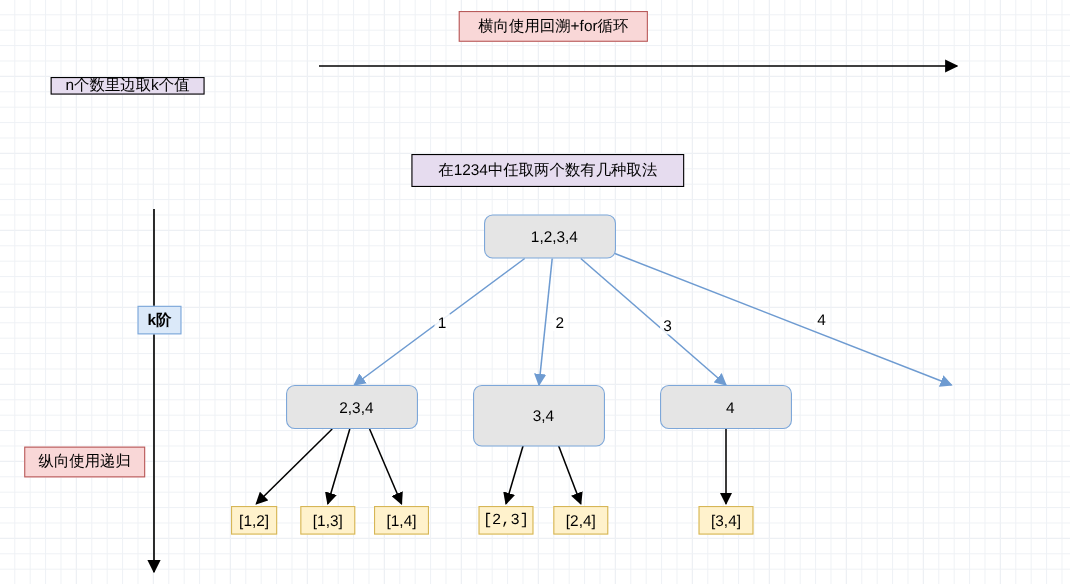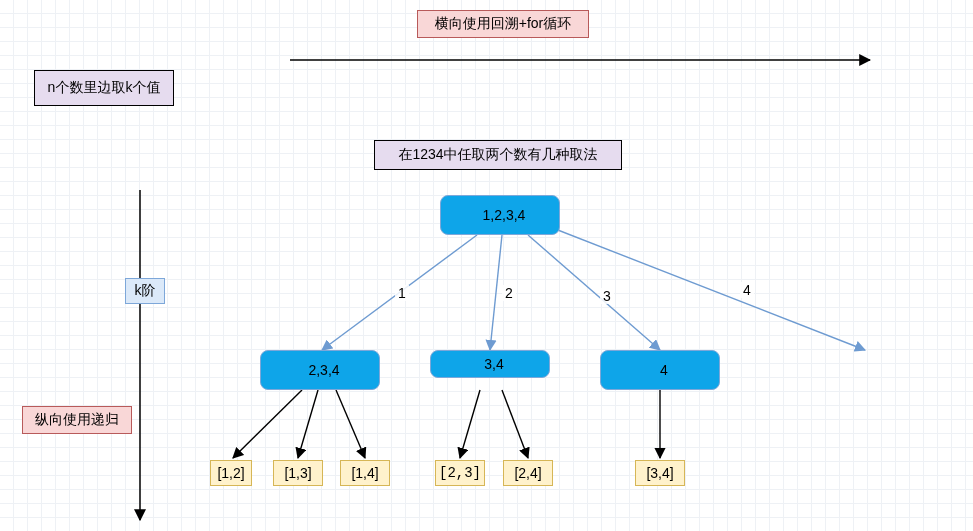--- a/index.html
+++ b/index.html
@@ -23,22 +23,22 @@
     position: absolute;
     display: flex;
     align-items: center;
     justify-content: center;
     text-align: center;
     padding: 6px 10px;
     border: 1px solid #000;
   }
   .purple { background: #e6dcef; border-color: #000; }
   .red    { background: #f9d7d7; border-color: #b85a5a; }
-  .blue   { background: #0ea5e9; border-color: #7da7d9; border-radius: 8px; padding-left: 18px; }
-  .blue-sharp { background: #dbe9f9; border-color: #7da7d9; border-radius: 0; }
+  .blue   { background: #e5e5e5; border-color: #7da7d9; border-radius: 8px; padding-left: 18px; }
+  .blue-sharp { background: #dbe9f9; border-color: #7da7d9; border-radius: 0; font-weight: bold; }
   .yellow { background: #fff2cc; border-color: #d6b656; border-radius: 0; }
   .label {
     position: absolute;
     background: rgba(255,255,255,0.85);
     padding: 0 3px;
   }
   svg.overlay {
     position: absolute;
     top: 0; left: 0;
     width: 973px; height: 531px;
@@ -70,21 +70,21 @@
   <line x1="302" y1="390" x2="233" y2="458" stroke="#000" stroke-width="1.4" marker-end="url(#ah-black)"></line>
   <line x1="318" y1="390" x2="298" y2="458" stroke="#000" stroke-width="1.4" marker-end="url(#ah-black)"></line>
   <line x1="336" y1="390" x2="365" y2="458" stroke="#000" stroke-width="1.4" marker-end="url(#ah-black)"></line>
 
   <line x1="480" y1="390" x2="460" y2="458" stroke="#000" stroke-width="1.4" marker-end="url(#ah-black)"></line>
   <line x1="502" y1="390" x2="528" y2="458" stroke="#000" stroke-width="1.4" marker-end="url(#ah-black)"></line>
 
   <line x1="660" y1="390" x2="660" y2="458" stroke="#000" stroke-width="1.4" marker-end="url(#ah-black)"></line>
 </svg>
 
-<div class="box purple" style="left:34px; top:70px; width:140px; height:36px;">
+<div class="box purple" style="left:46px; top:70px; width:140px; height:16px;">
   <span>n个数里边取k个值</span>
 </div>
 
 <div class="box red" style="left:417px; top:10px; width:172px; height:28px;align-items:center;">
   <span>横向使用回溯+for循环</span>
 </div>
 
 <div class="box blue-sharp" style="left:125px; top:278px; width:40px; height:26px; padding:3px;">
   <span>k阶</span>
 </div>
@@ -97,21 +97,21 @@
   <span>在1234中任取两个数有几种取法</span>
 </div>
 
 <div class="box blue" style="left:440px; top:195px; width:120px; height:40px;">
   <span>1,2,3,4</span>
 </div>
 
 <div class="box blue" style="left:260px; top:350px; width:120px; height:40px;">
   <span>2,3,4</span>
 </div>
-<div class="box blue" style="left:430px; top:350px; width:120px; height:28px;">
+<div class="box blue" style="left:430px; top:350px; width:120px; height:56px;">
   <span>3,4</span>
 </div>
 <div class="box blue" style="left:600px; top:350px; width:120px; height:40px;">
   <span>4</span>
 </div>
 
 <div class="label" style="left:395px; top:285px;">1</div>
 <div class="label" style="left:502px; top:285px;">2</div>
 <div class="label" style="left:600px; top:288px;">3</div>
 <div class="label" style="left:740px; top:282px;">4</div>

